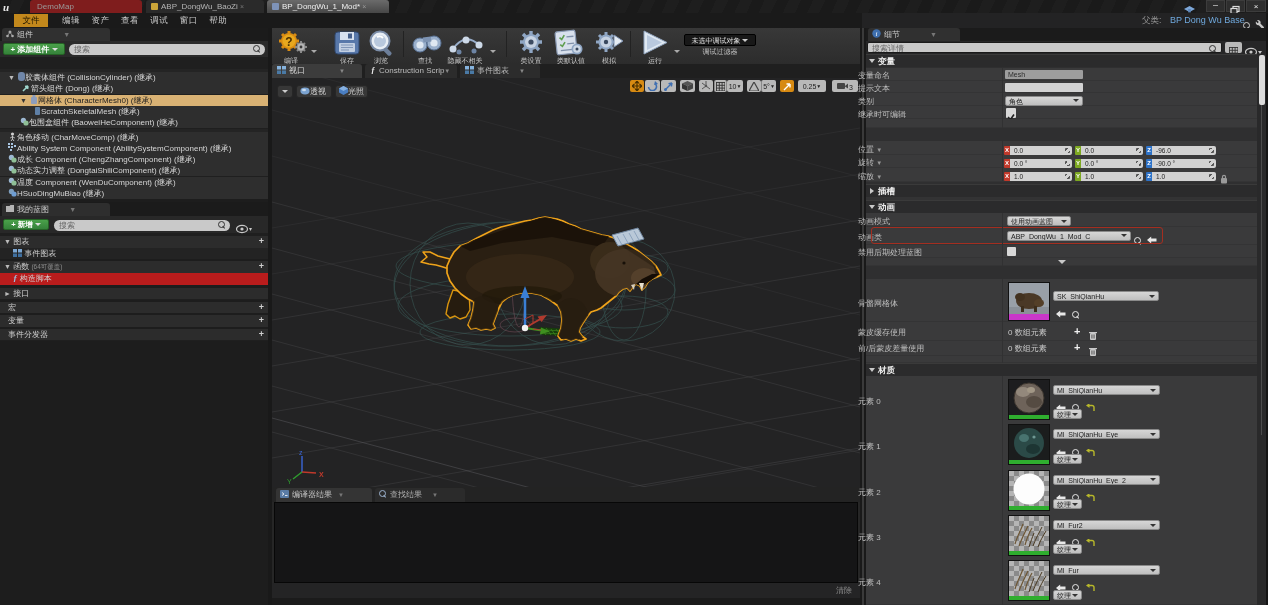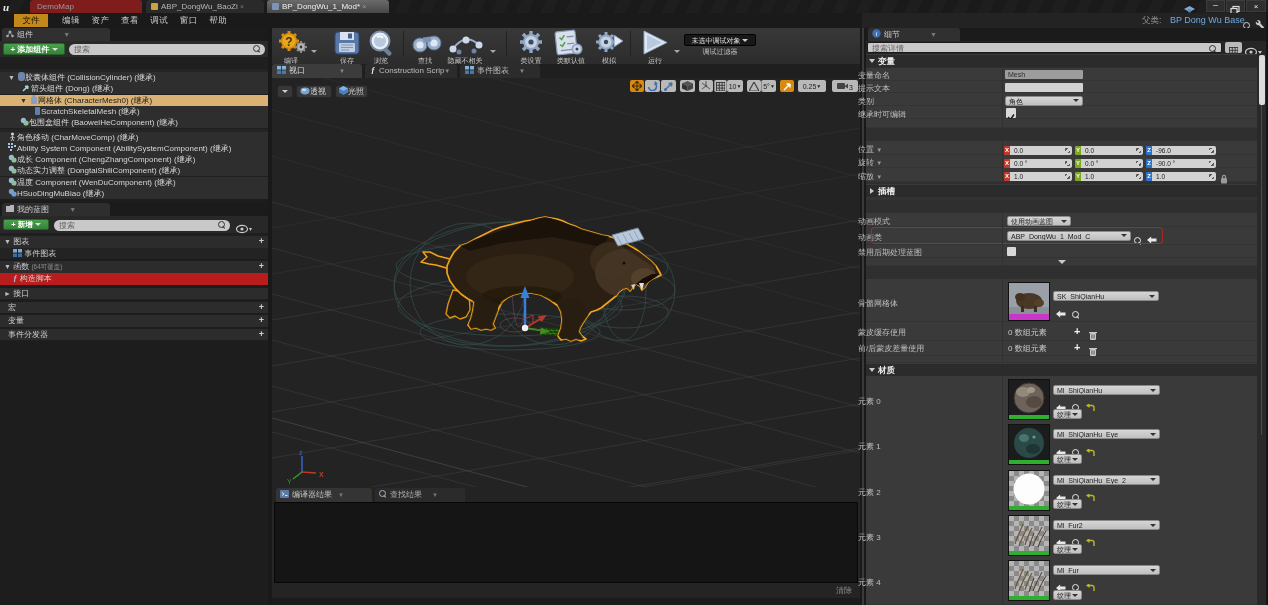--- a/index.html
+++ b/index.html
@@ -524,20 +524,21 @@
 <div class="badge" style="left:1146px;top:171.5px;background:#2d72c8">Z</div>
     <div class="nf" style="left:1152px;top:171.5px;width:64px">1.0<i></i></div>
 <div class="a" style="left:1220px;top:170px"><svg width="8" height="10">
         <rect x="1" y="4" width="6" height="5.5" rx="1" fill="#9a9a9a"></rect>
         <path d="M2.5 4V2.8a1.5 1.5 0 013 0V4" stroke="#9a9a9a" stroke-width="1.2" fill="none"></path>
       </svg></div>
 
 <div class="cat" style="top:184px"><i class="r"></i>插槽</div>
 <div class="a" style="left:866px;top:197px;width:398px;height:3px;background:#333334"></div>
 
+<div class="cat" style="top:200px"><i></i>动画</div>
 <div class="rrow" style="top:213px;height:13.5px"></div>
     <div class="lbl" style="top:216px">动画模式</div>
 <div class="dd" style="left:1007px;top:216px;width:64px;height:10px;line-height:9px;padding-left:3px">使用动画蓝图<b></b></div>
 <div class="rrow" style="top:226.5px;height:18.5px"></div>
     <div class="lbl" style="top:231.5px">动画类</div>
 <div class="dd" style="left:1007px;top:230.5px;width:124px;height:10.5px;line-height:10px;padding-left:3px">ABP_DongWu_1_Mod_C<b></b></div>
 <div class="a" style="left:1134px;top:231px;color:#e8e8e8"><span class="mag"></span></div>
 <div class="a" style="left:1147px;top:230px"><svg width="10" height="8">
         <polygon points="0,4 4.2,0.5 4.2,2.6 9.5,2.6 9.5,5.4 4.2,5.4 4.2,7.5" fill="#e8e8e8"></polygon>
       </svg></div>

